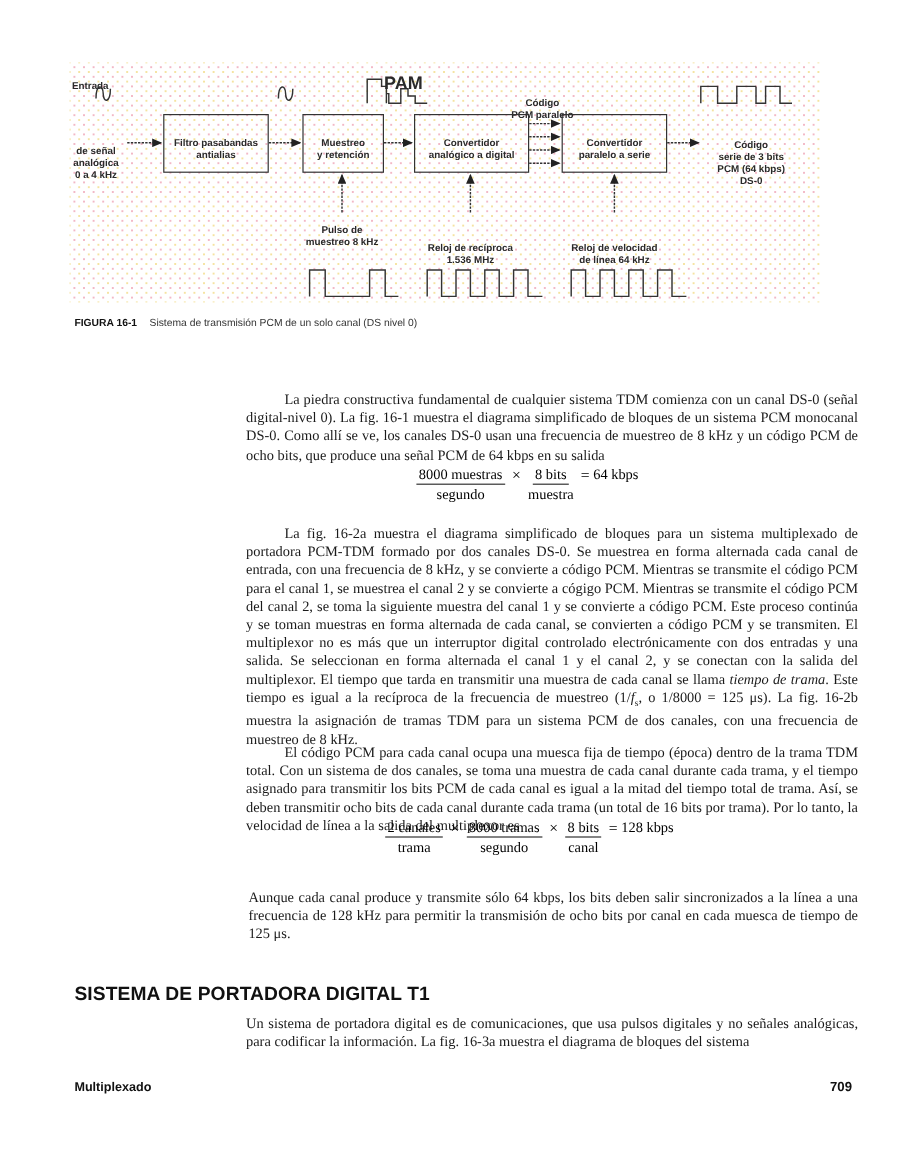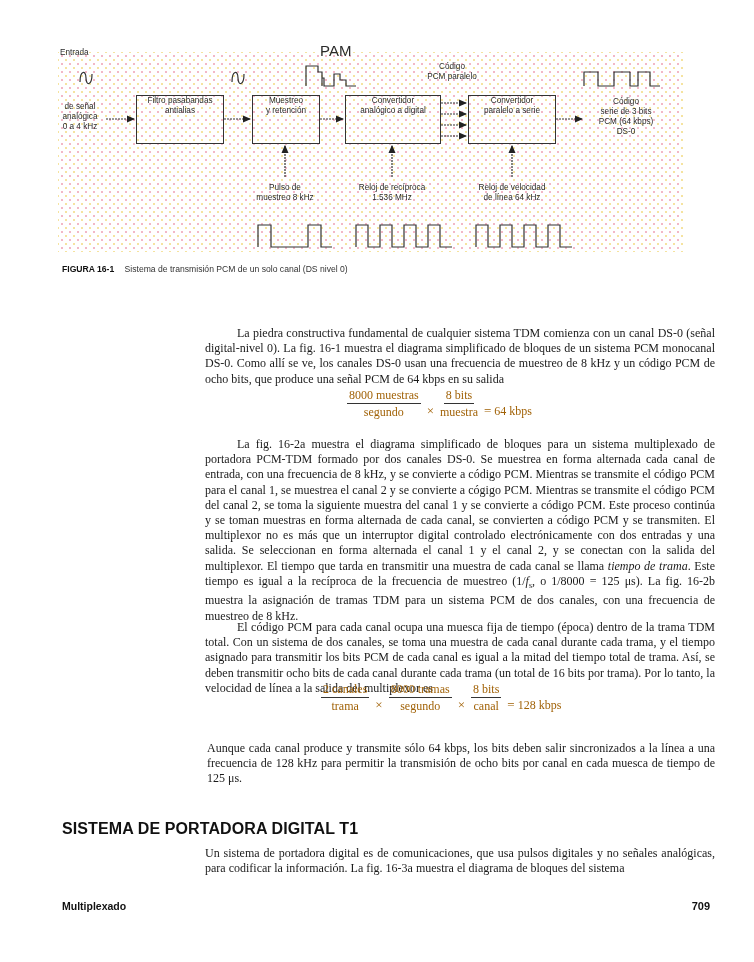--- a/index.html
+++ b/index.html
@@ -11,33 +11,33 @@
   
   #diagram { left: 58px; top: 40px; width: 628px; height: 212px; }
   .dots {
     position: absolute; left: 0; top: 12px; width: 626px; height: 200px;
     background-image:
       radial-gradient(circle, #f2b8c6 0.8px, transparent 1px),
       radial-gradient(circle, #f5e3a0 0.8px, transparent 1px);
     background-size: 8px 8px, 8px 8px;
     background-position: 0 0, 4px 4px;
   }
-  .dlabel { position: absolute; font-size: 8.2px; font-weight: normal; line-height: 10px; text-align: center; color: #2a2a2a; white-space: nowrap; }
+  .dlabel { position: absolute; font-size: 8.2px; font-weight: bold; line-height: 10px; text-align: center; color: #2a2a2a; white-space: nowrap; margin-top: 19px; }
   .box { position: absolute; border: 1.3px solid #333; background: transparent; }
   .box .dlabel { position: static; display: flex; justify-content: center; height: 100%; }
   svg.overlay { position: absolute; left: 0; top: 0; }
 
   
   #caption { left: 62px; top: 264px; font-size: 8.6px; color: #333; }
   #caption .fig { font-weight: bold; color: #111; margin-right: 8px; }
 
   
   .para { position: absolute; left: 205px; width: 510px; font-size: 12px; line-height: 15.2px; text-align: justify; color: #1a1a1a; }
   .indent { text-indent: 32px; }
-  .eq { position: absolute; font-size: 12px; display: flex; align-items: flex-end; color: #a16207; }
+  .eq { position: absolute; font-size: 12px; display: flex; align-items: flex-start; color: #000000; }
   .frac { display: inline-flex; flex-direction: column; align-items: center; margin: 0 3px; }
   .frac .num { border-bottom: 1px solid #333; padding: 0 2px 1px; line-height: 14px; }
   .frac .den { padding-top: 1px; line-height: 14px; }
   .op { margin: 0 3px; font-size: 13px; }
 
   #section-heading { left: 62px; top: 820px; font-size: 16px; font-weight: bold; color: #111; letter-spacing: 0.1px; }
   #footer-left { left: 62px; top: 900px; font-size: 10.5px; font-weight: bold; color: #111; }
   #footer-right { left: 650px; top: 900px; font-size: 11px; font-weight: bold; color: #111; width: 60px; text-align: right; }
 </style>
 </head>
@@ -134,21 +134,21 @@
       </div>
   </div>
 
   <div class="dlabel" style="left:532px; top:57px; width:72px;">
     <div>Código</div>
     <div>serie de 3 bits</div>
     <div>PCM (64 kbps)</div>
     <div>DS-0</div>
   </div>
 
-  <div class="dlabel" style="left:190px; top:143px; width:74px;">
+  <div class="dlabel" style="left:190px; top:128px; width:74px;">
     <div>Pulso de</div>
     <div>muestreo 8 kHz</div>
   </div>
   <div class="dlabel" style="left:288px; top:143px; width:92px;">
     <div>Reloj de recíproca</div>
     <div>1.536 MHz</div>
   </div>
   <div class="dlabel" style="left:410px; top:143px; width:88px;">
     <div>Reloj de velocidad</div>
     <div>de línea 64 kHz</div>

